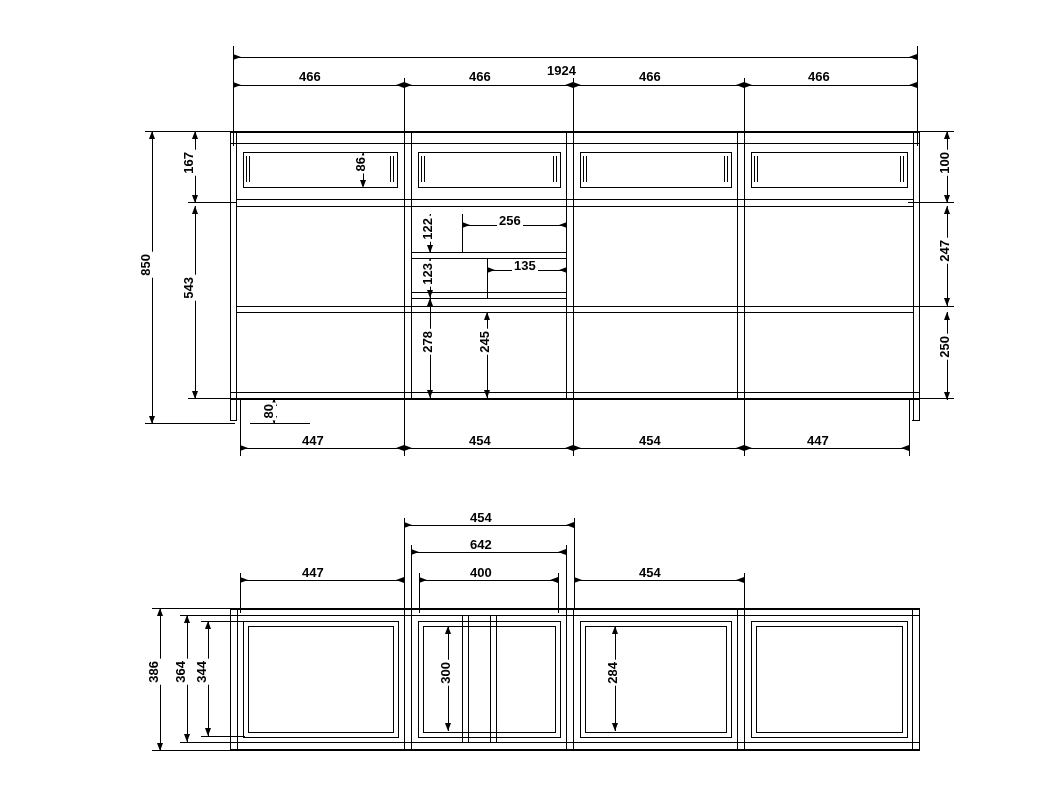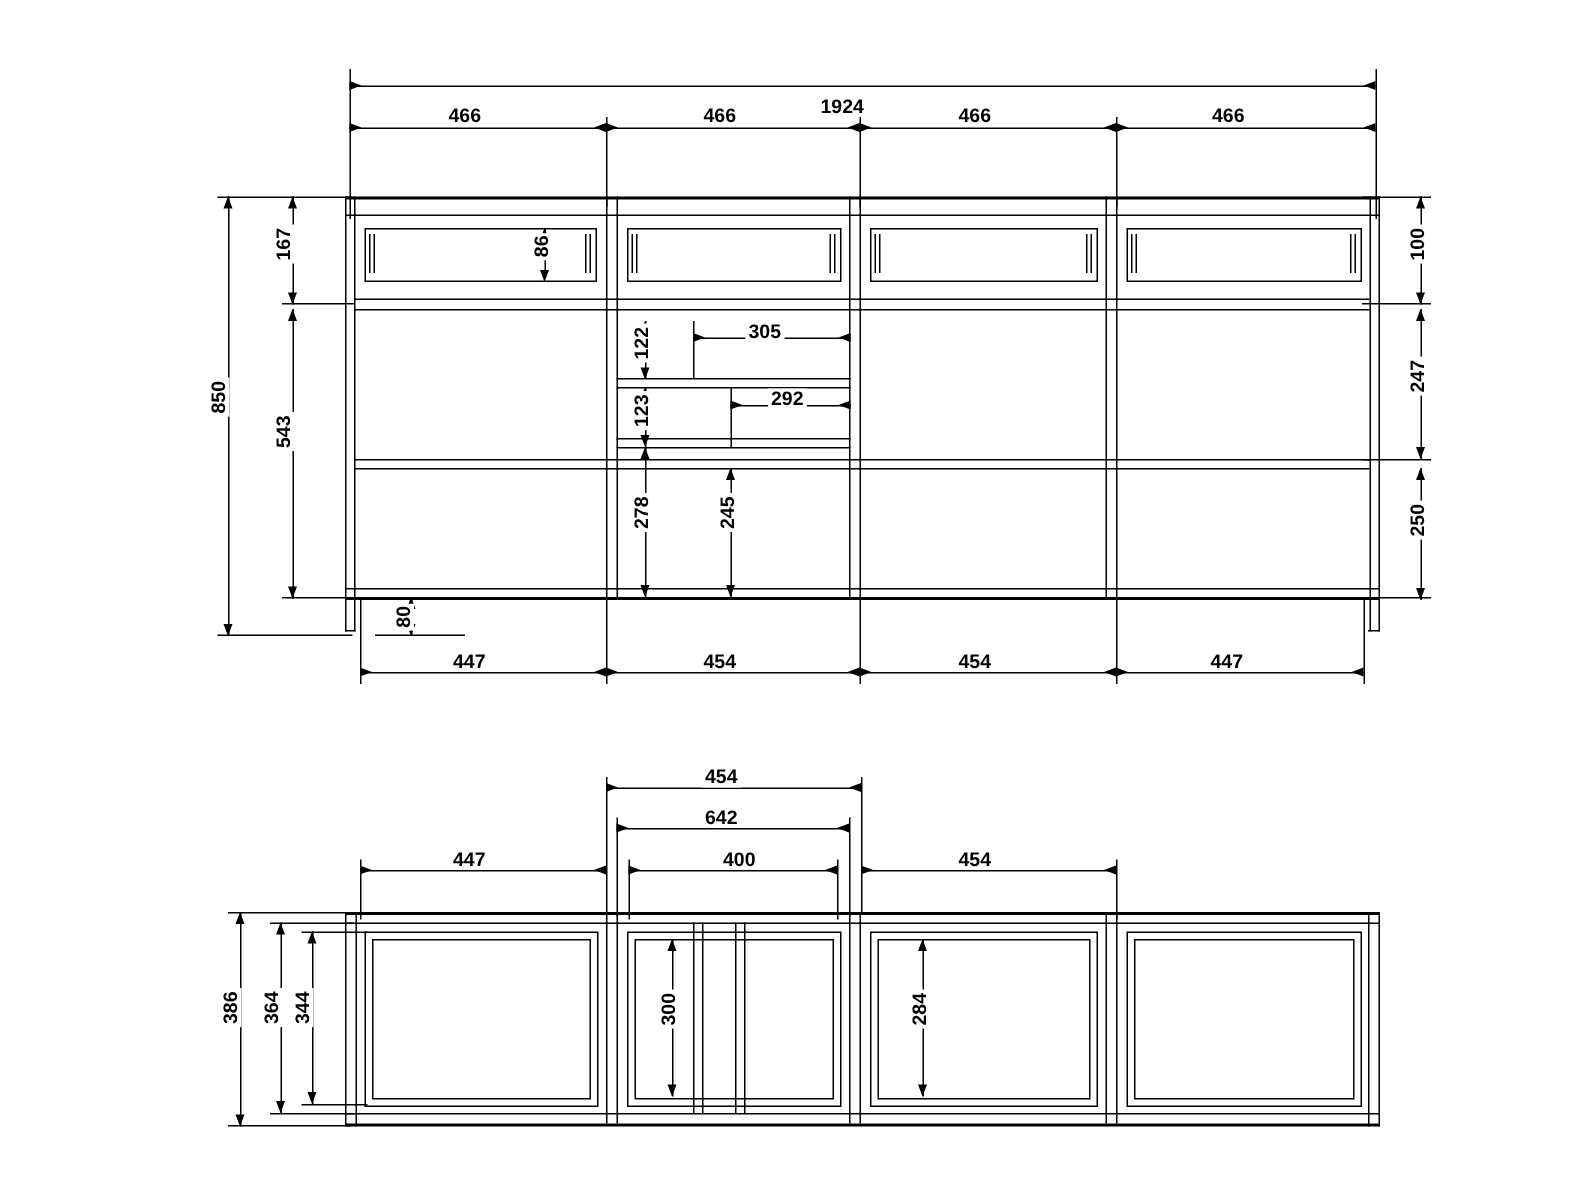--- a/index.html
+++ b/index.html
@@ -206,31 +206,31 @@
   <div class="dim-label vert" style="left:354px; top:155px;">86</div>
 
   <div class="ln v1" style="left:430px; top:214px; height:38px;"></div>
   <div class="arrowU" style="left:427px; top:214px;"></div>
   <div class="arrowD" style="left:427px; top:245px;"></div>
   <div class="dim-label vert" style="left:421px; top:216px;">122</div>
 
   <div class="ln h1" style="left:462px; top:225px; width:105px;"></div>
   <div class="arrowR" style="left:462px; top:222px;"></div>
   <div class="arrowL" style="left:559px; top:222px;"></div>
-  <div class="dim-label" style="left:497px; top:214px;">305</div>
+  <div class="dim-label" style="left:497px; top:214px;">256</div>
 
   <div class="ln v1" style="left:430px; top:258px; height:40px;"></div>
   <div class="arrowU" style="left:427px; top:258px;"></div>
   <div class="arrowD" style="left:427px; top:290px;"></div>
   <div class="dim-label vert" style="left:421px; top:261px;">123</div>
 
   <div class="ln h1" style="left:487px; top:270px; width:80px;"></div>
   <div class="arrowR" style="left:487px; top:267px;"></div>
   <div class="arrowL" style="left:559px; top:267px;"></div>
-  <div class="dim-label" style="left:512px; top:259px;">292</div>
+  <div class="dim-label" style="left:512px; top:259px;">135</div>
 
   <div class="ln v1" style="left:430px; top:298px; height:100px;"></div>
   <div class="arrowU" style="left:427px; top:298px;"></div>
   <div class="arrowD" style="left:427px; top:390px;"></div>
   <div class="dim-label vert" style="left:421px; top:329px;">278</div>
 
   <div class="ln v1" style="left:487px; top:312px; height:86px;"></div>
   <div class="arrowU" style="left:484px; top:312px;"></div>
   <div class="arrowD" style="left:484px; top:390px;"></div>
   <div class="dim-label vert" style="left:478px; top:329px;">245</div>
@@ -268,21 +268,21 @@
   <div class="arrowL" style="left:558px; top:549px;"></div>
   <div class="ln v1" style="left:411px; top:545px; height:66px;"></div>
   <div class="ln v1" style="left:566px; top:545px; height:66px;"></div>
   <div class="dim-label" style="left:468px; top:538px;">642</div>
 
   <div class="ln h1" style="left:419px; top:580px; width:139px;"></div>
   <div class="arrowR" style="left:419px; top:577px;"></div>
   <div class="arrowL" style="left:550px; top:577px;"></div>
   <div class="ln v1" style="left:419px; top:573px; height:40px;"></div>
   <div class="ln v1" style="left:558px; top:573px; height:40px;"></div>
-  <div class="dim-label" style="left:480px; top:566px;">400</div>
+  <div class="dim-label" style="left:468px; top:566px;">400</div>
 
   <div class="ln h1" style="left:240px; top:580px; width:164px;"></div>
   <div class="arrowR" style="left:240px; top:577px;"></div>
   <div class="arrowL" style="left:396px; top:577px;"></div>
   <div class="ln v1" style="left:240px; top:573px; height:40px;"></div>
   <div class="dim-label" style="left:300px; top:566px;">447</div>
 
   <div class="ln h1" style="left:574px; top:580px; width:170px;"></div>
   <div class="arrowR" style="left:574px; top:577px;"></div>
   <div class="arrowL" style="left:736px; top:577px;"></div>

